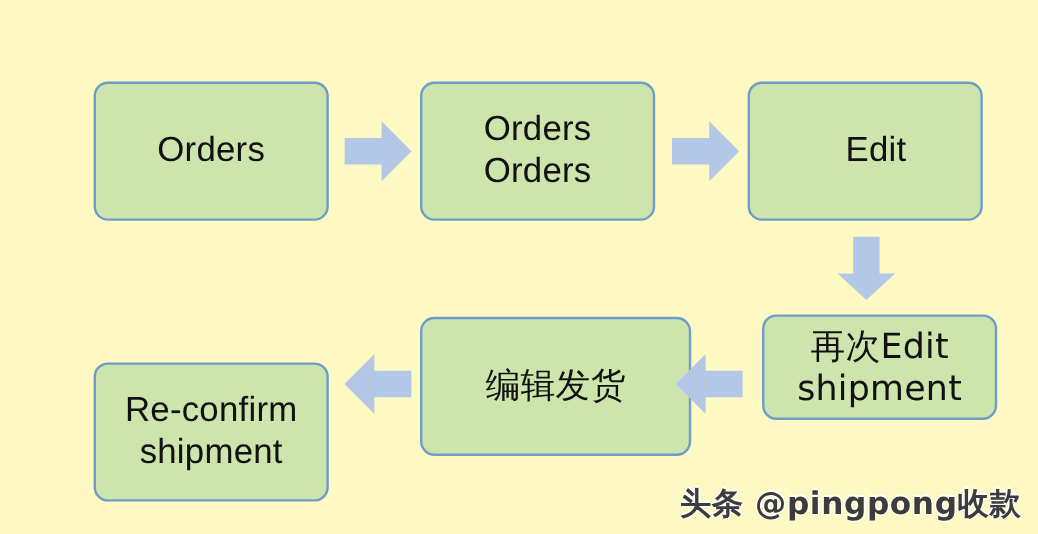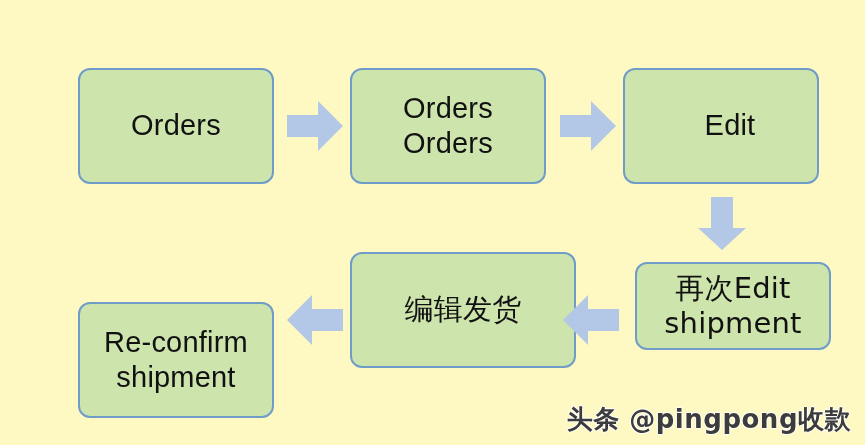--- a/index.html
+++ b/index.html
@@ -43,21 +43,21 @@
   .node.cjk {
     font-family: "DejaVu Sans", "Liberation Sans", sans-serif;
   }
 
   
   #node-orders          { left: 78px;  top: 68px;  width: 196px; height: 116px; }
   #node-manage-orders   { left: 350px; top: 68px;  width: 196px; height: 116px; }
   #node-edit-shipments  { left: 623px; top: 68px;  width: 196px; height: 116px; padding-left: 26px; }
   
   #node-reconfirm       { left: 78px;  top: 262px; width: 196px; height: 116px; margin-top: 40px; }
-  #node-edit-info-cn    { left: 350px; top: 252px; width: 226px; height: 116px; }
+  #node-edit-info-cn    { left: 350px; top: 264px; width: 226px; height: 116px; }
   #node-edit-again      { left: 623px; top: 262px; width: 196px; height: 88px; margin-left: 12px; }
 
   
   .arrow {
     position: absolute;
     display: block;
   }
   .arrow svg { display: block; width: 100%; height: 100%; }
 
   #arrow-orders-to-manage    { left: 287px; top: 99px;  width: 56px;  height: 54px; }

